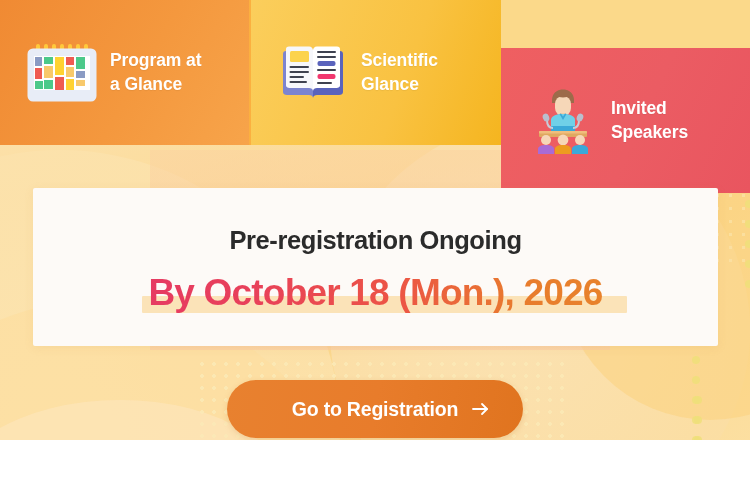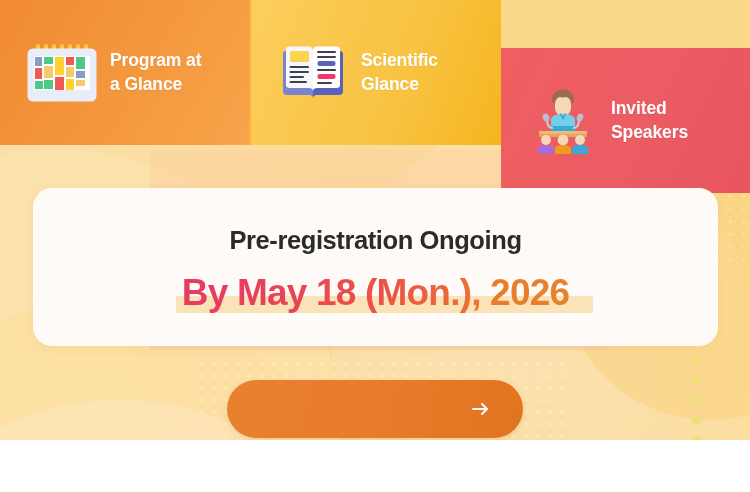--- a/index.html
+++ b/index.html
@@ -121,21 +121,21 @@
     text-shadow: 0 1px 1px rgba(0,0,0,.06);
   }
   .icon-wrap { flex: 0 0 auto; width: 68px; height: 70px; position: relative; }
 
   
   .panel {
     position: absolute;
     left: 33px; top: 188px;
     width: 685px; height: 158px;
     background: #FDFAF7;
-    border-radius: 19px;
+    border-radius: 2px;
     box-shadow: 0 2px 10px rgba(200,140,60,.10);
     display: flex; flex-direction: column;
     align-items: center; justify-content: center;
   }
   .panel-title {
     color: #2B2B2B;
     font-size: 25.5px;
     font-weight: 700;
     letter-spacing: -0.4px;
     margin-top: 6px;
@@ -350,25 +350,26 @@
       </div>
       <div class="card-label">Invited
 Speakers</div>
     </div>
   </div>
 
   <div class="panel">
     <div class="panel-title">Pre-registration Ongoing</div>
     <div class="date-wrap">
       <div class="date-hl"></div>
-      <div class="date-text">By May 18 (Mon.), 2026</div>
+      <div class="date-text">By October 18 (Mon.), 2026</div>
     </div>
   </div>
 
   <button class="cta">
+    <span class="cta-label">Go to Registration</span>
     <span class="cta-arrow">
       <svg width="18" height="14" viewBox="0 0 18 14">
         <line x1="1" y1="7" x2="15" y2="7" stroke="#FFFFFF" stroke-width="1.8" stroke-linecap="round"></line>
         <polyline points="10,2 15,7 10,12" fill="none" stroke="#FFFFFF" stroke-width="1.8" stroke-linecap="round" stroke-linejoin="round"></polyline>
       </svg>
     </span>
   </button>
 
 </div>
 

